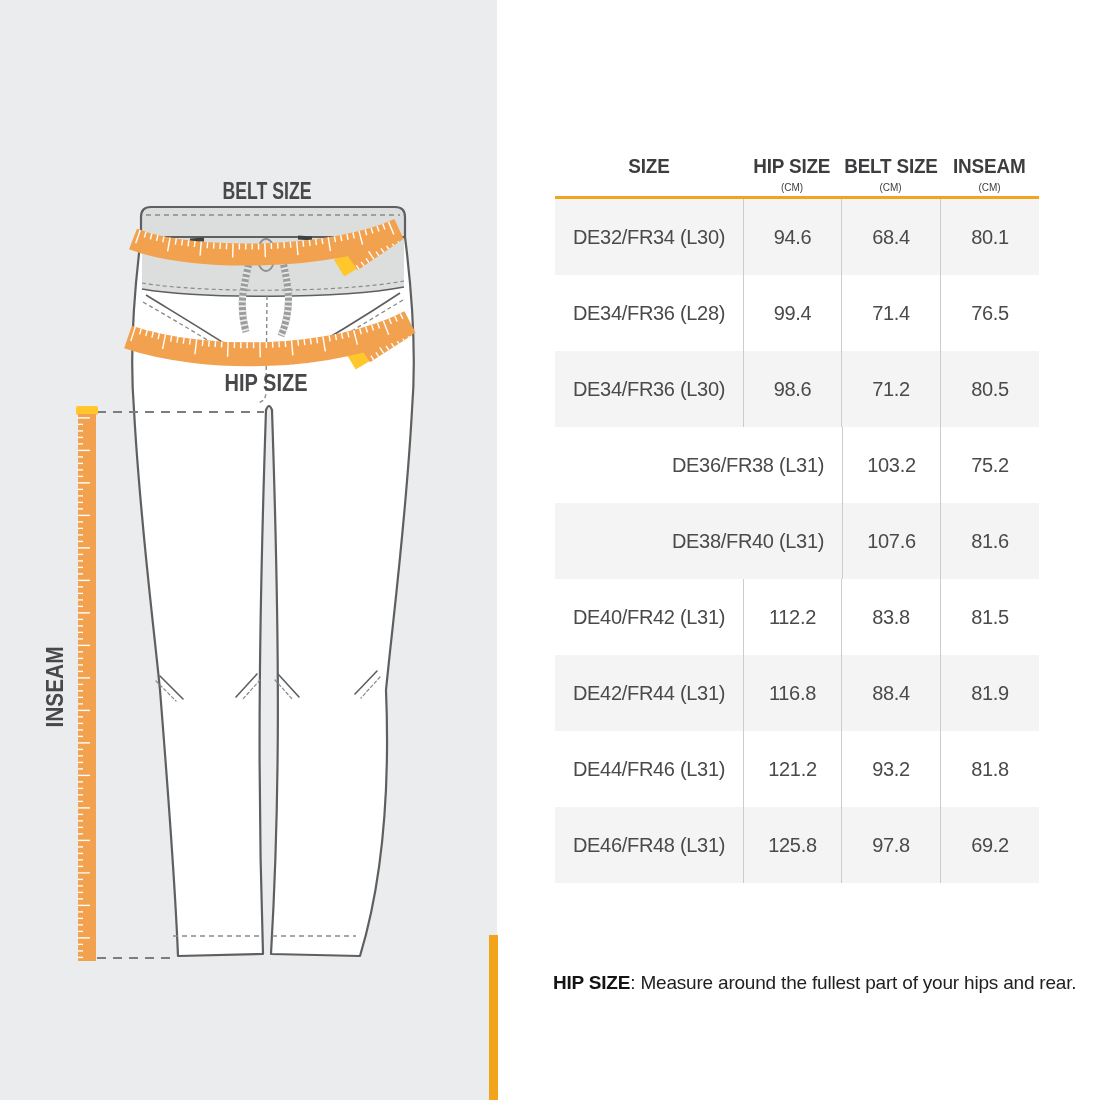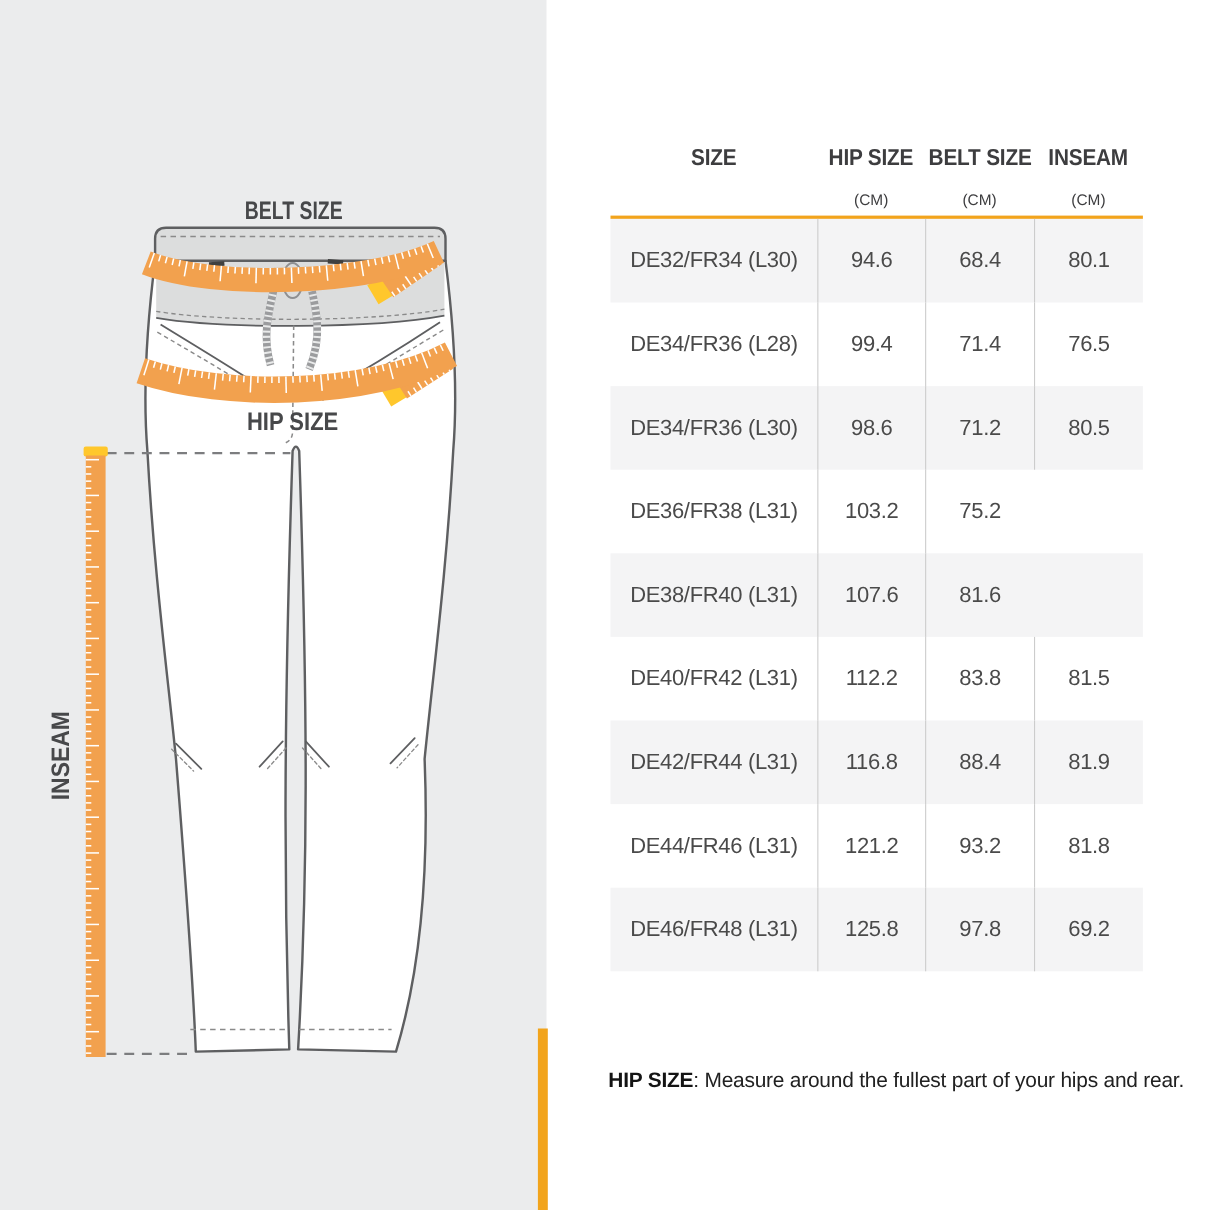--- a/index.html
+++ b/index.html
@@ -5,28 +5,28 @@
   html,body{margin:0;padding:0;}
   body{
     width:1100px;height:1100px;position:relative;overflow:hidden;
     background:#ffffff;font-family:"Liberation Sans",sans-serif;
   }
   .left-panel{position:absolute;left:0;top:0;width:497px;height:1100px;background:#ebeced;}
   .right-panel{position:absolute;left:497px;top:0;width:603px;height:1100px;background:#ffffff;}
 
   
   .thead{position:absolute;left:58px;top:132px;width:484px;height:64px;display:flex;}
-  .hcell{display:flex;flex-direction:column;justify-content:flex-start;align-items:center;
-         padding-bottom:10px;box-sizing:border-box;}
+  .hcell{display:flex;flex-direction:column;justify-content:flex-end;align-items:center;
+         box-sizing:border-box;}
   .h1{font-size:21px;font-weight:bold;color:#3d3d3f;letter-spacing:-0.2px;
       display:inline-block;transform:scaleX(.9);white-space:nowrap;}
-  .h2{font-size:14px;color:#3d3d3f;min-height:17px;line-height:17px;margin-top:17px;}
+  .h2{font-size:10px;color:#3d3d3f;min-height:17px;line-height:17px;margin-top:1px;}
   .divider{position:absolute;left:58px;top:196px;width:484px;height:3px;}
   .tbody{position:absolute;left:58px;top:199px;width:484px;}
-  .trow{display:flex;height:76px;}
+  .trow{display:flex;height:76px;justify-content:flex-end;}
   .trow.stripe{background:#f4f4f5;}
   .tcell{display:flex;align-items:center;justify-content:center;
          font-size:20px;color:#4a4a4a;letter-spacing:-0.3px;box-sizing:border-box;}
   .c0{width:188px;}
   .c1{width:98px;border-left:1px solid #cccccc;}
   .c2{width:99px;border-left:1px solid #cccccc;}
   .c3{width:99px;border-left:1px solid #cccccc;}
 
   
   .notes{position:absolute;left:56px;top:966px;font-size:19px;color:#212121;

